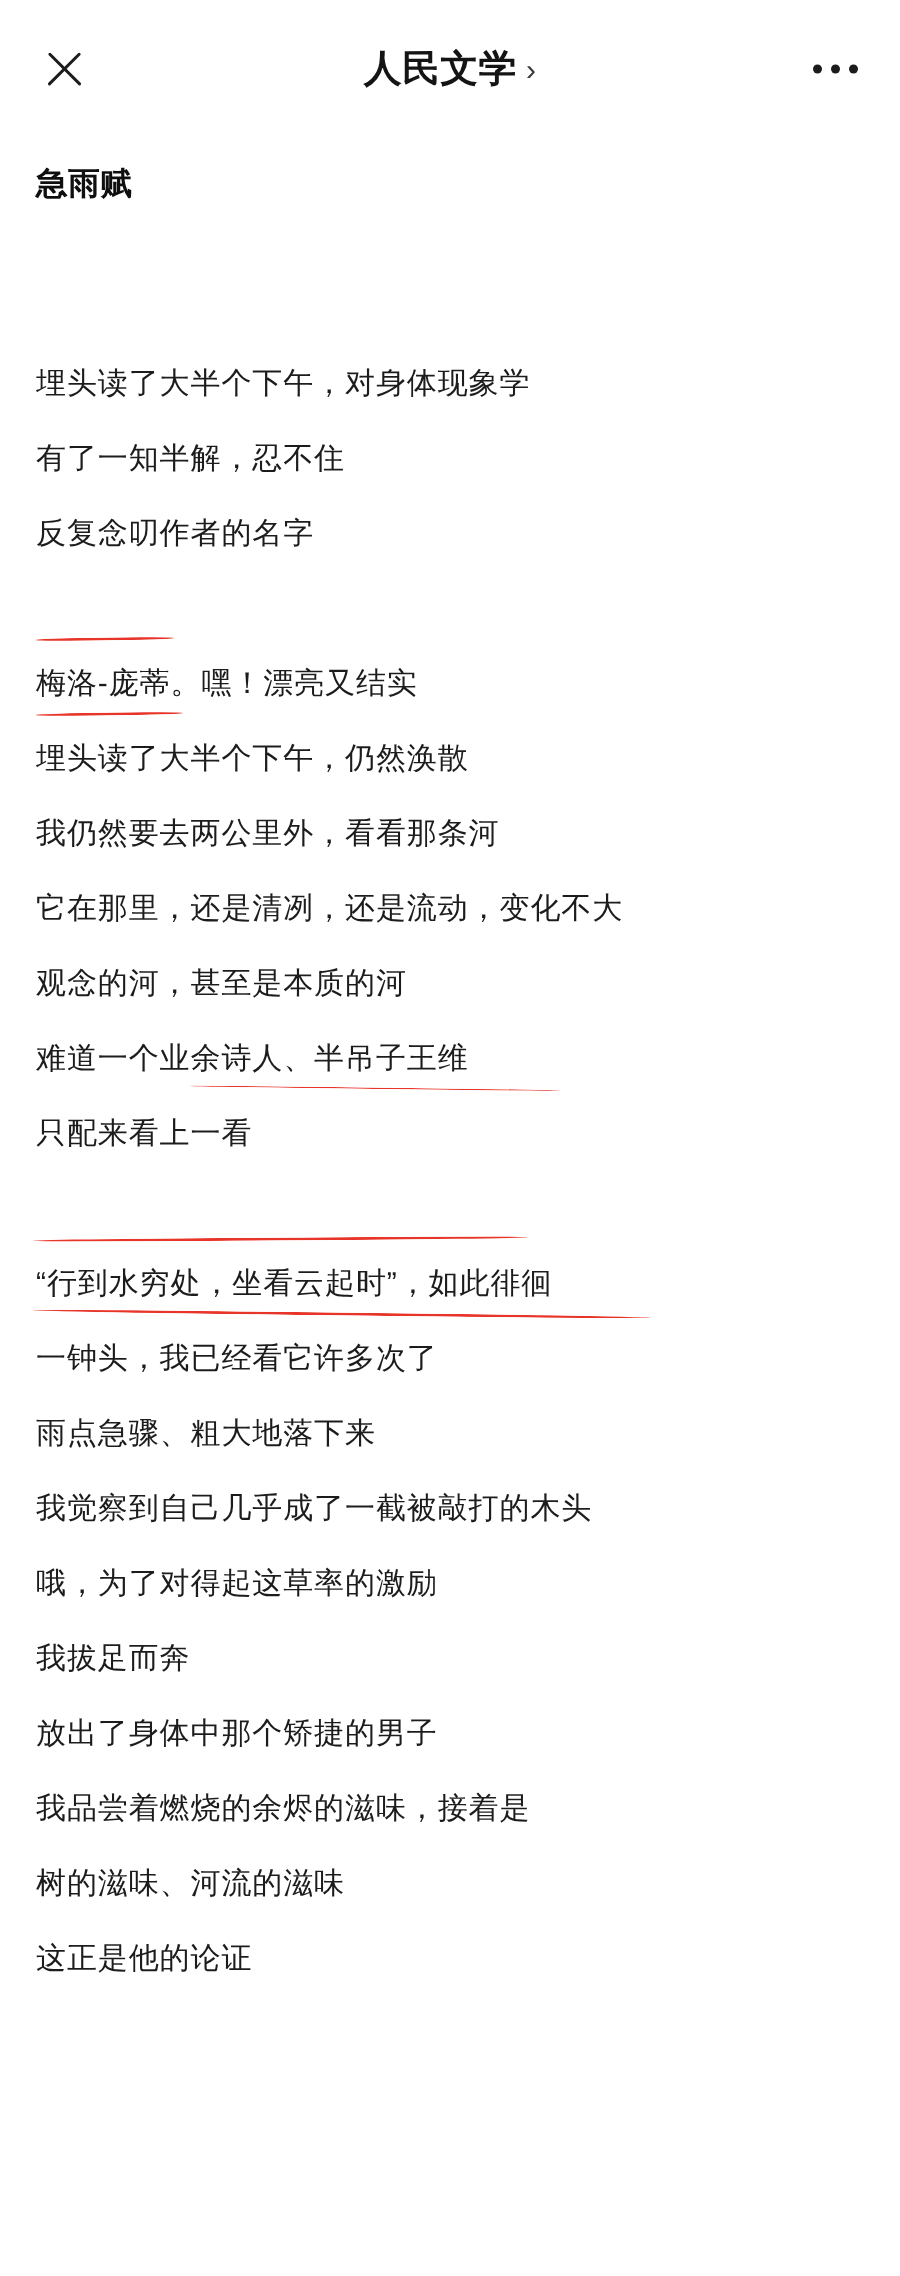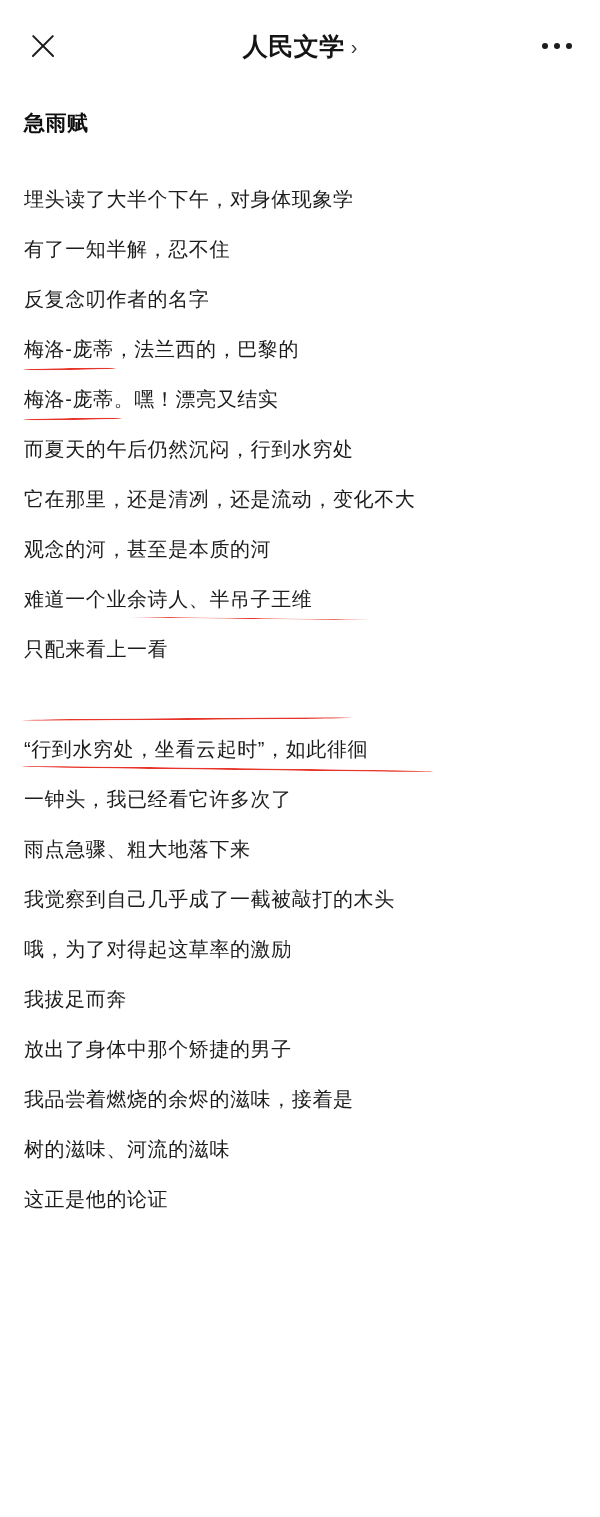--- a/index.html
+++ b/index.html
@@ -103,21 +103,21 @@
     padding: 16px 24px 0 24px;
     box-sizing: border-box;
   }
 
   .poem-title {
     font-size: 21px;
     font-weight: 700;
     color: #0f0f0f;
     letter-spacing: 0.5px;
     line-height: 1.4;
-    margin: 0 0 37px 0;
+    margin: 0 0 94px 0;
   }
 
   .poem-body {
     display: block;
   }
 
   .poem-line {
     position: relative;
     font-size: 20px;
     line-height: 50px;
@@ -168,30 +168,30 @@
 
     <h1 class="poem-title">急雨赋</h1>
 
     <div class="poem-body">
 
       <div class="poem-line">埋头读了大半个下午，对身体现象学</div>
       <div class="poem-line">有了一知半解，忍不住</div>
       <div class="poem-line">反复念叨作者的名字</div>
 
       <div class="poem-line">
-        <span>梅洛-庞蒂，法兰西的，巴黎的</span>
         <span class="ul tilt1" style="left:0px; top:44px; width:92px;"></span>
       </div>
 
       <div class="poem-line">
         <span>梅洛-庞蒂。嘿！漂亮又结实</span>
         <span class="ul tilt1" style="left:0px; top:44px; width:98px;"></span>
       </div>
 
-      <div class="poem-line">而夏天的午后仍然沉闷，行到水穷处</div>
+      <div class="poem-line">埋头读了大半个下午，仍然涣散</div>
+      <div class="poem-line">我仍然要去两公里外，看看那条河</div>
       <div class="poem-line">它在那里，还是清冽，还是流动，变化不大</div>
 
 
       <div class="poem-line">观念的河，甚至是本质的河</div>
 
       <div class="poem-line">
         <span>难道一个业余诗人、半吊子王维</span>
         <span class="ul tilt2 thin" style="left:102px; top:44px; width:248px;"></span>
       </div>
 

